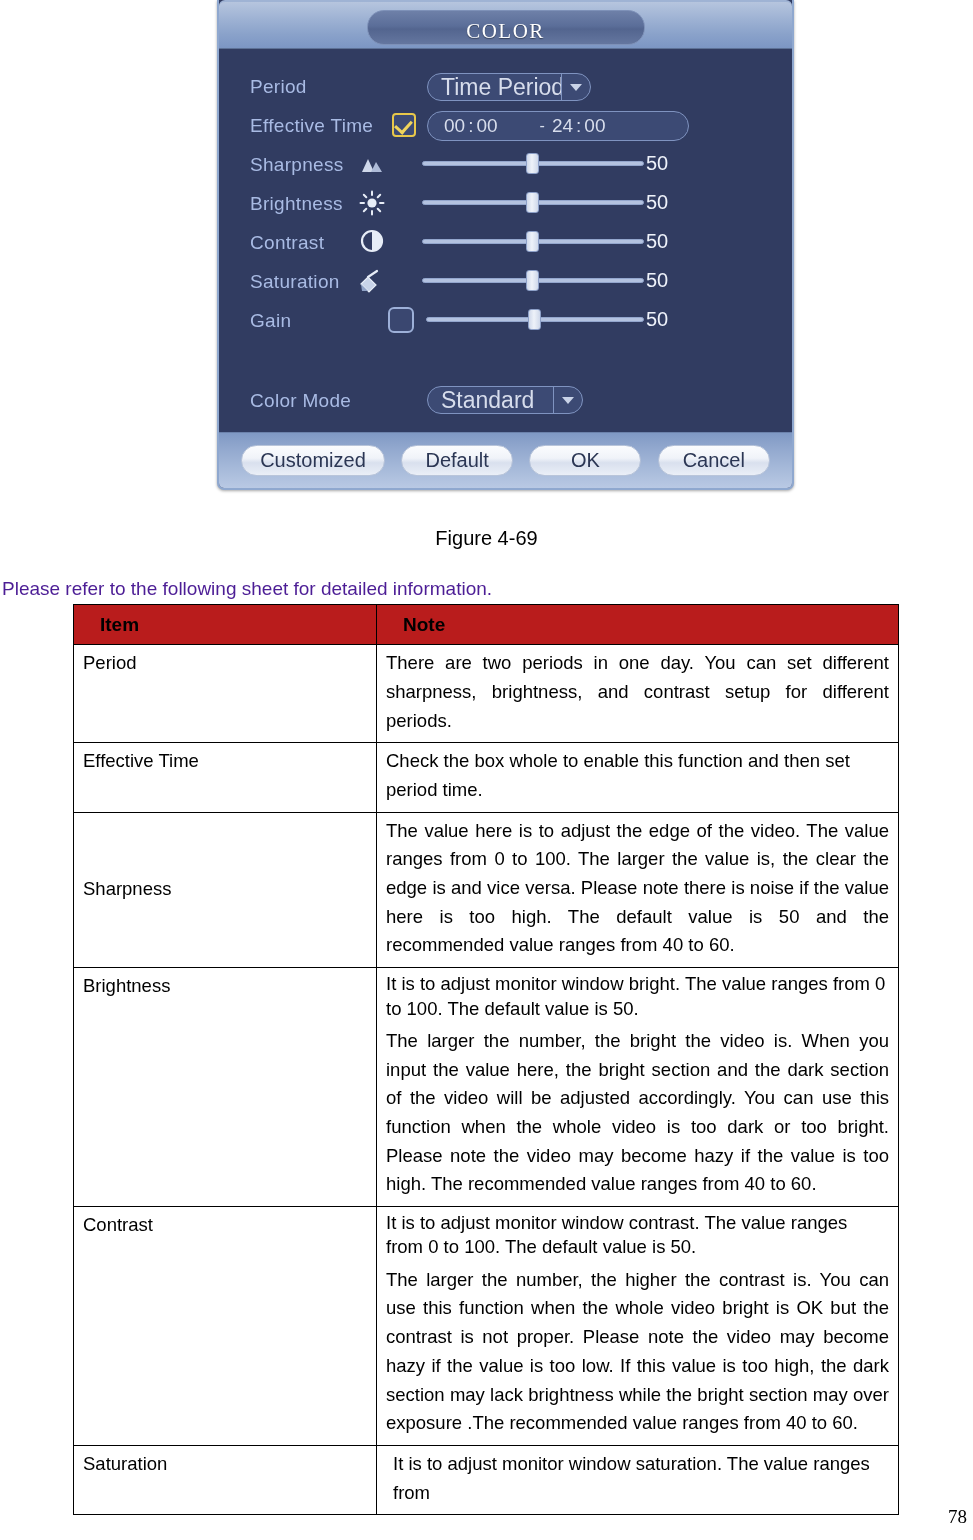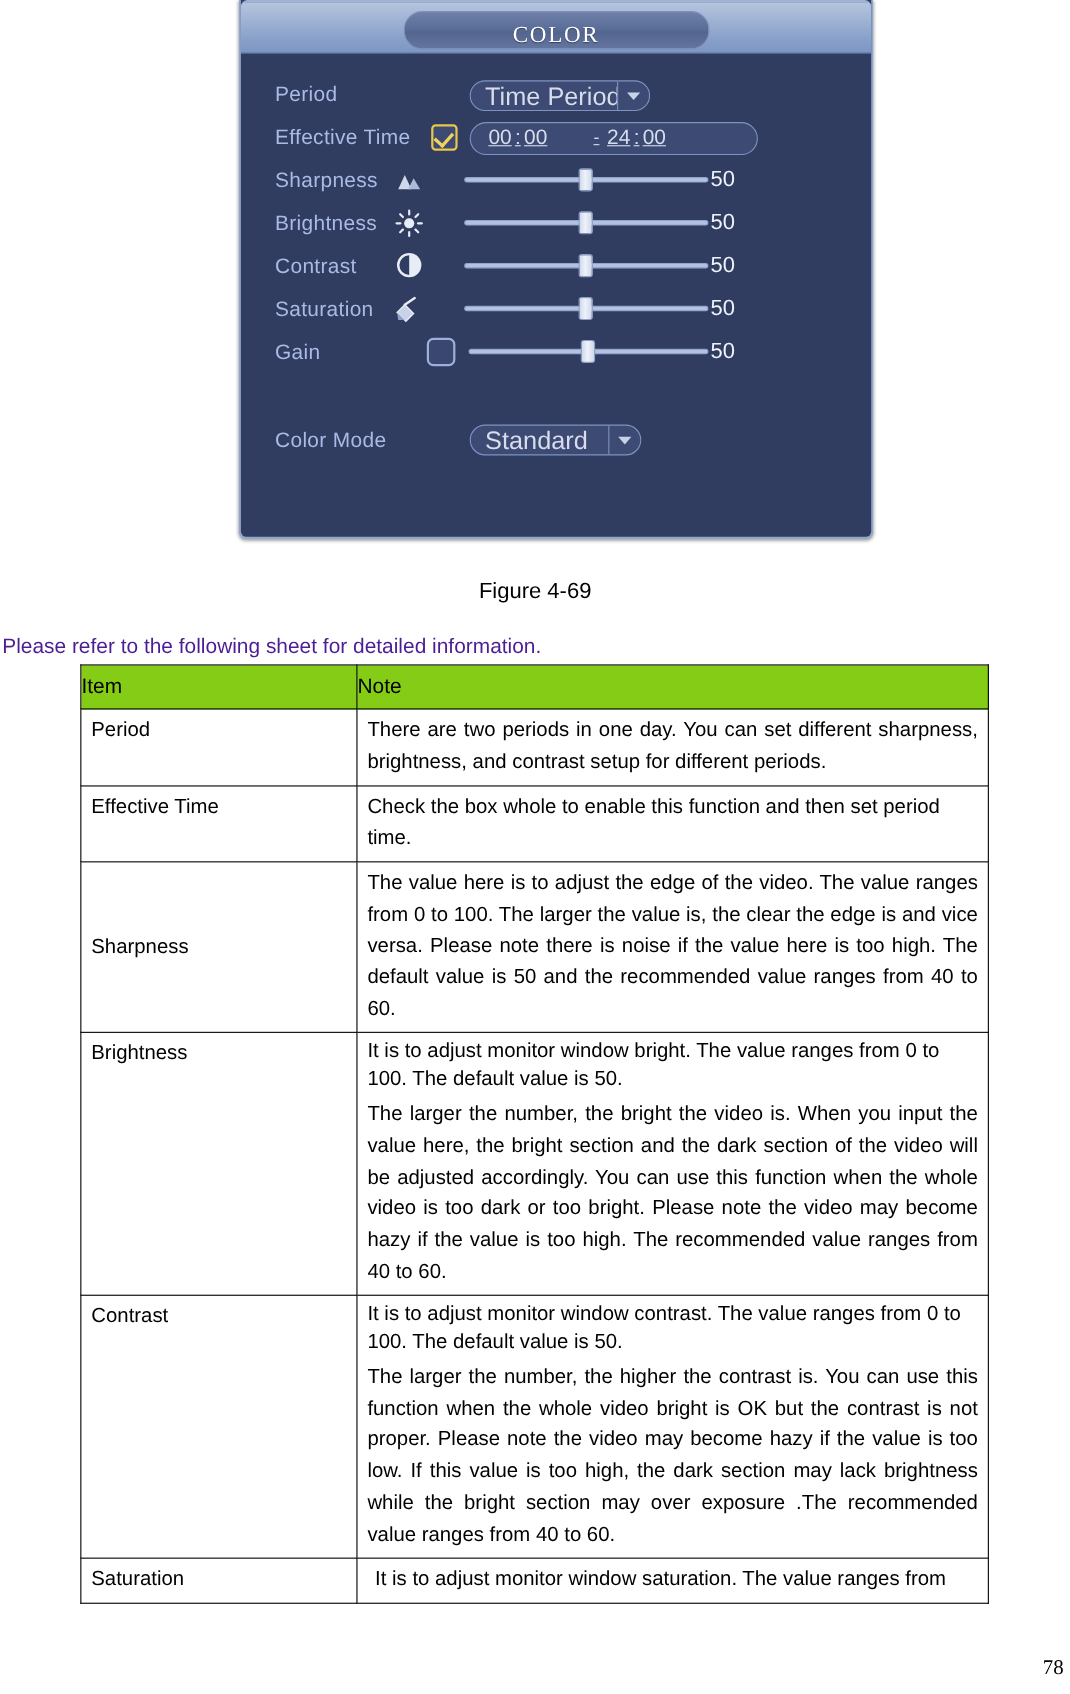--- a/index.html
+++ b/index.html
@@ -133,21 +133,20 @@
     border-radius: 15px;
     background: #3c4a74;
     display: flex;
     align-items: center;
     box-sizing: border-box;
   }
   .timebox span {
     color: #d7ddec;
     font-size: 19px;
     white-space: pre;
-    text-decoration: underline;
   }
 
   
   .cb-on {
     position: absolute;
     width: 24px; height: 24px;
     border: 2px solid #e8c84a;
     border-radius: 4px;
     background: #3c4a74;
     box-sizing: border-box;
@@ -258,25 +257,25 @@
   }
   table.doc td, table.doc th {
     border: 1px solid #000;
     vertical-align: top;
     padding: 4px 9px 6px 9px;
     font-size: 18.5px;
     color: #000;
     line-height: 1.55;
   }
   table.doc th {
-    background: #84cc16;
-    font-weight: normal;
+    background: #b91c1c;
+    font-weight: bold;
     text-align: left;
     font-size: 19px;
-    padding: 5px 0;
+    padding: 5px 26px;
   }
   .col-item { width: 250px; }
   td.note { text-align: justify; }
   td.note p { margin: 0 0 1px 0; }
   td.note p.tight { line-height: 1.32; }
   .pg {
     position: absolute;
     right: 6px;
     top: 1506px;
     font-size: 19px;
@@ -407,20 +406,26 @@
         <div class="combo" style="left:208px; top:5px; width:156px;">
           <span class="combo-text">Standard</span>
           <span class="combo-arrow-box">
               <i class="arrow-down"></i>
             </span>
         </div>
       </div>
 
     </div>
 
+    <div class="footer">
+      <div class="btn">Customized</div>
+      <div class="btn">Default</div>
+      <div class="btn">OK</div>
+      <div class="btn">Cancel</div>
+    </div>
 
   </div>
 </div>
 
 <div class="fig-cap">Figure 4-69</div>
 <div class="intro">Please refer to the following sheet for detailed information.</div>
 
 <table class="doc">
   <thead>
     <tr>

